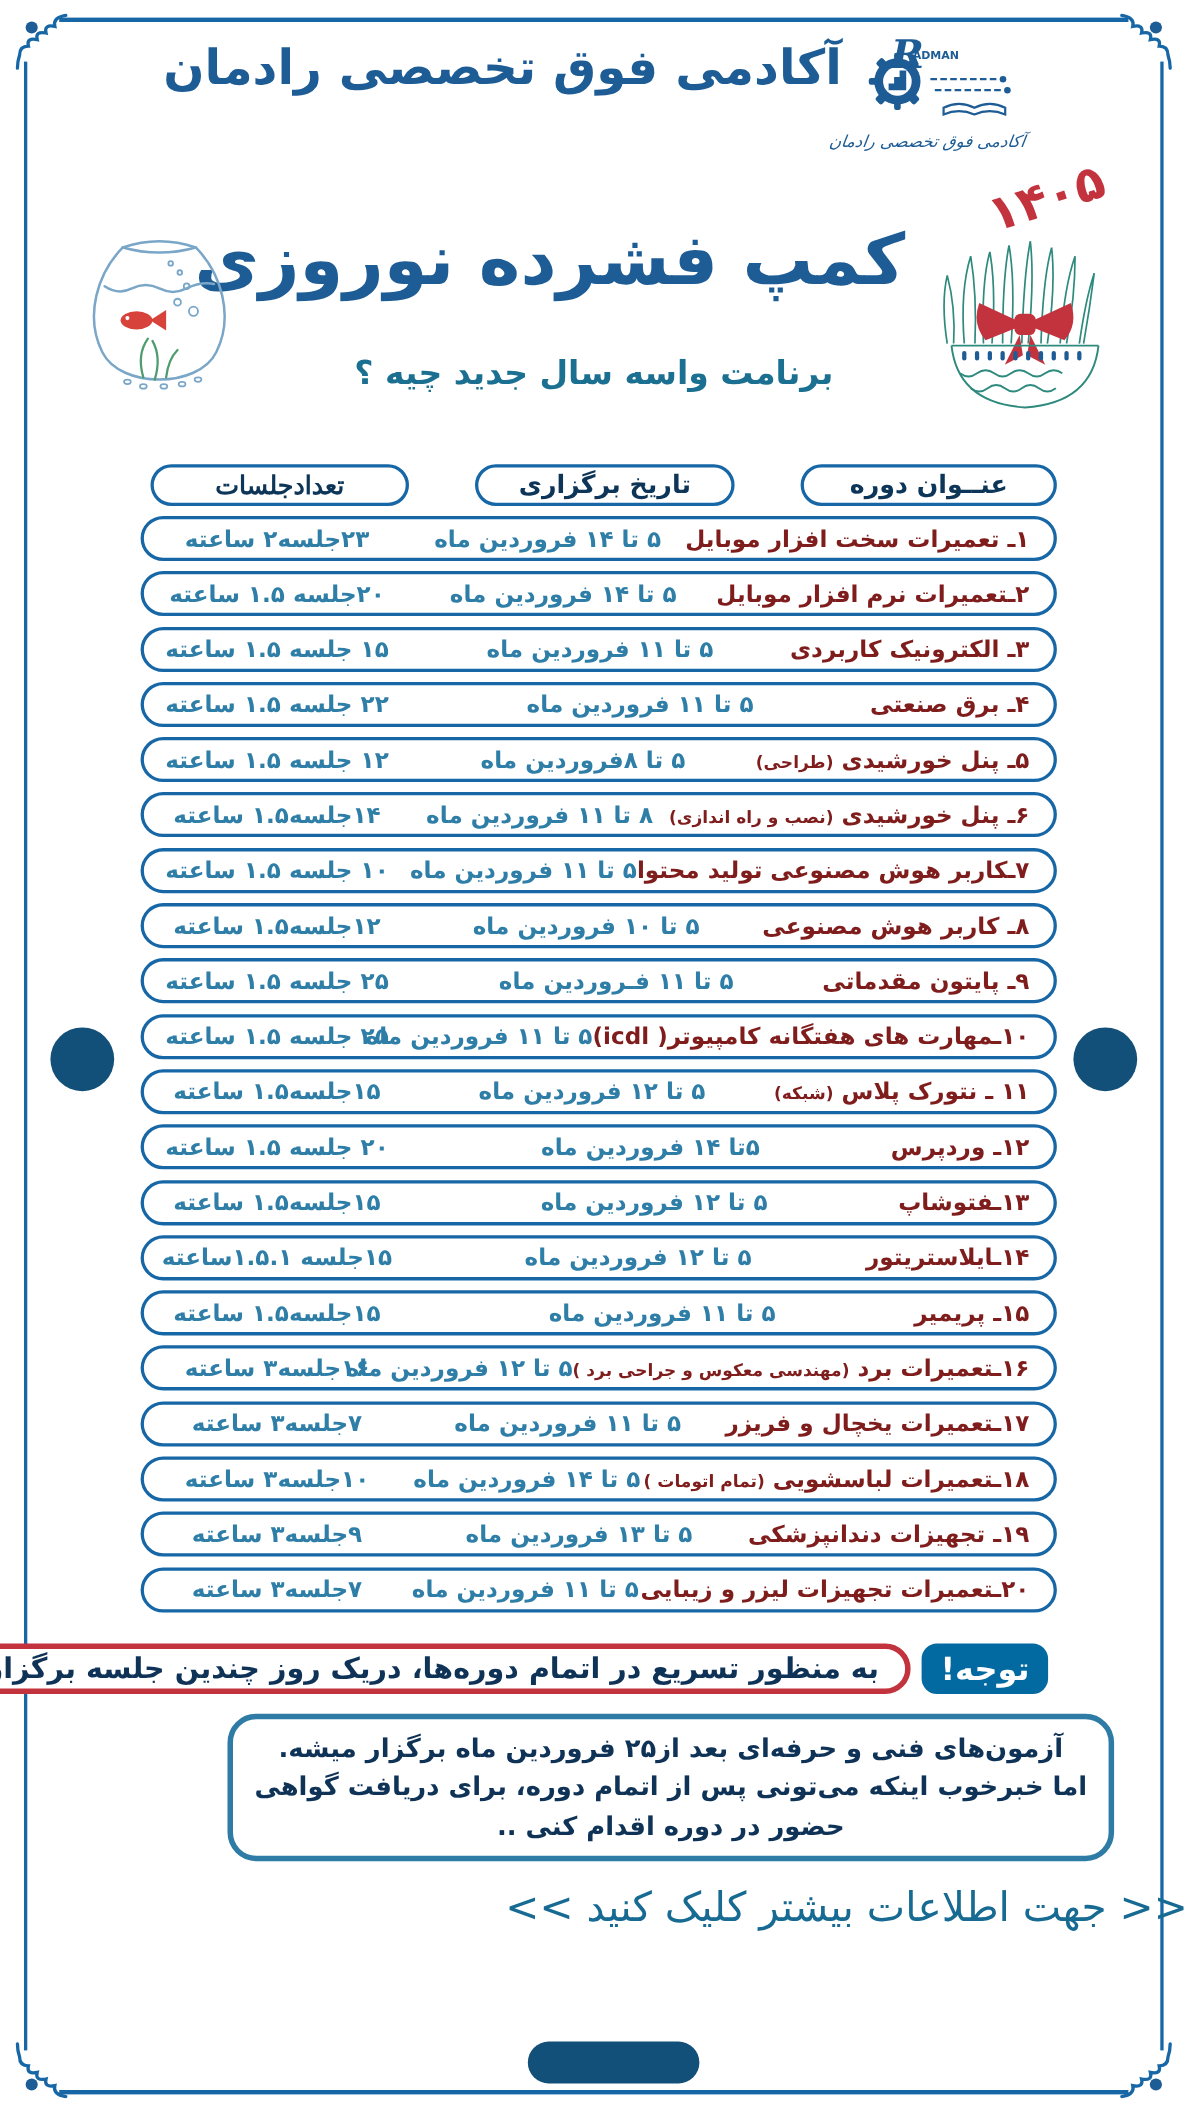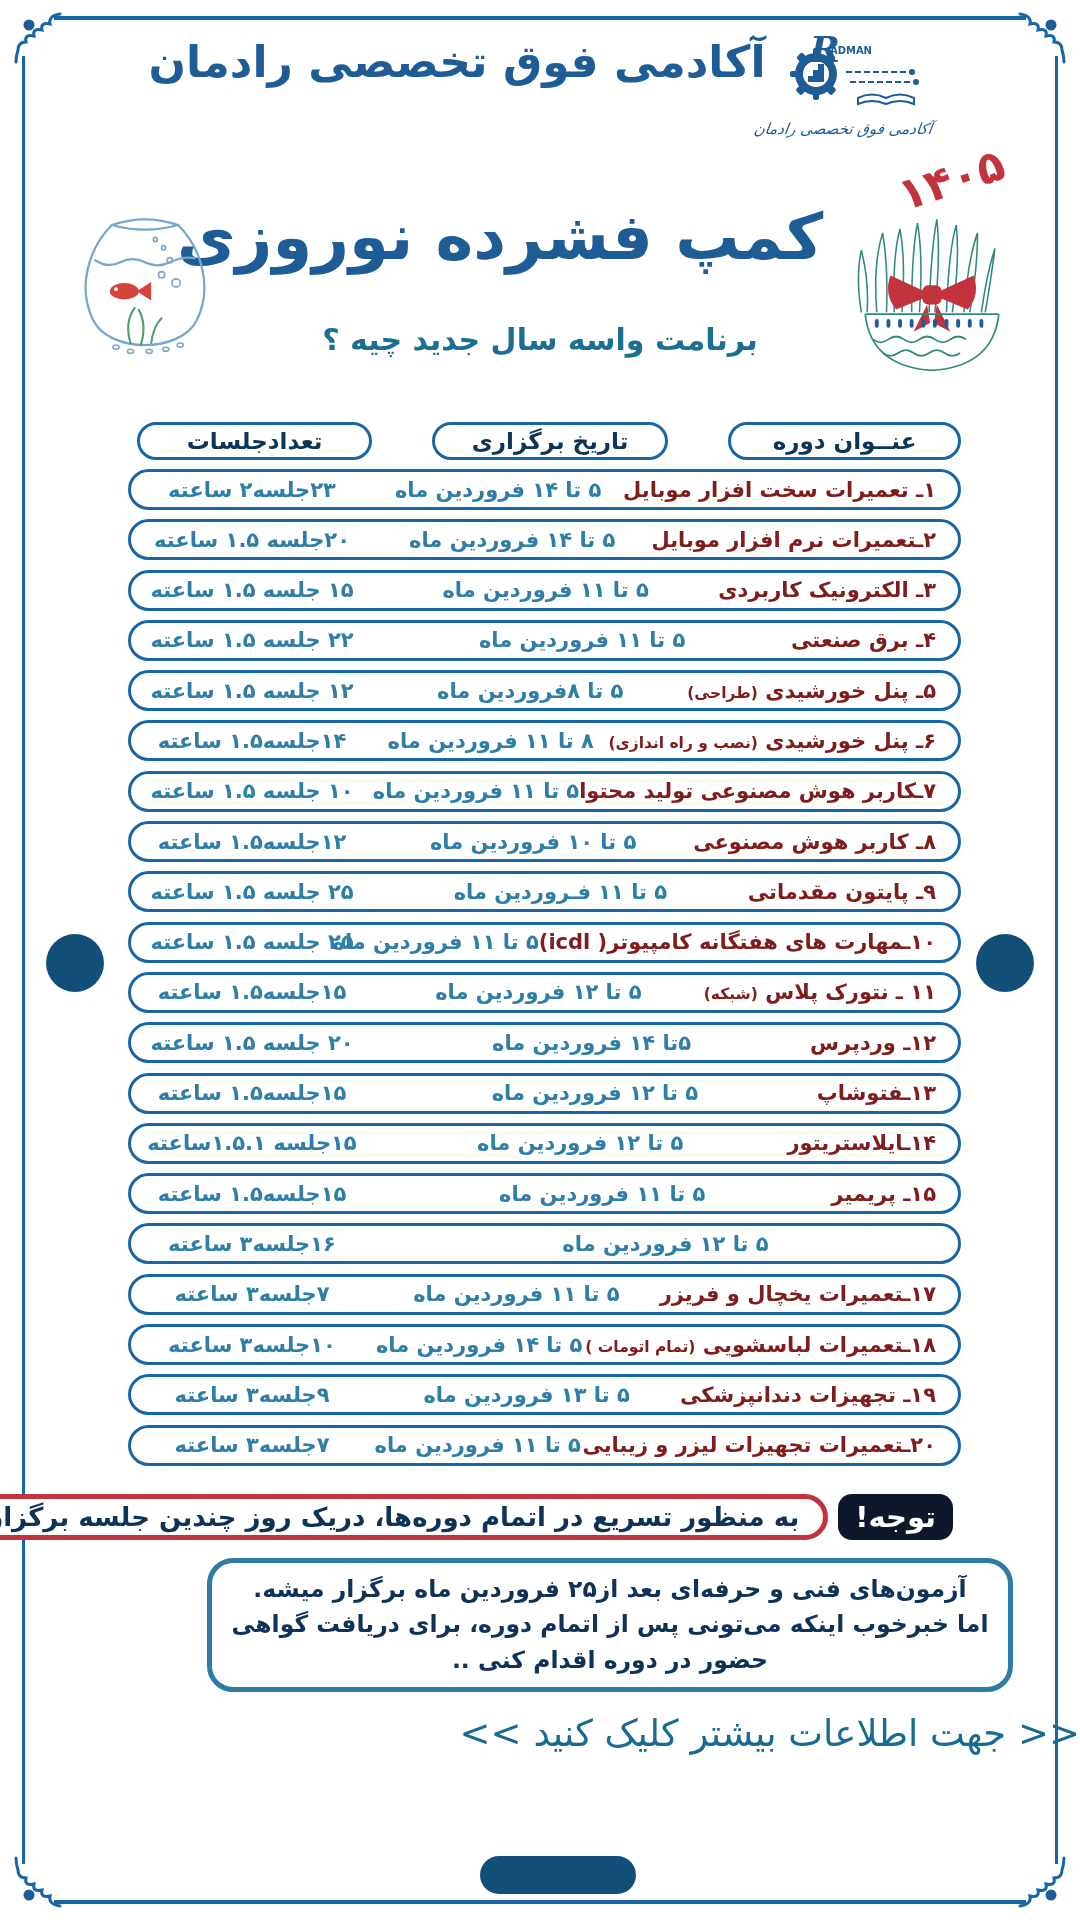--- a/index.html
+++ b/index.html
@@ -33,31 +33,31 @@
 
   
   .hero-title { position:absolute; top:200px; left:0; right:80px; text-align:center; font-size:64px; font-weight:bold; color:#1d5c95; }
   .hero-subtitle { position:absolute; top:322px; left:0; right:0; text-align:center; font-size:30px; font-weight:bold; color:#1b7092; }
   .fishbowl { position:absolute; left:62px; top:196px; }
   .sabzeh { position:absolute; right:56px; top:146px; }
 
   
   .thead { position:absolute; top:422px; left:137px; width:824px; display:flex; justify-content:space-between; direction:rtl; }
   .th { height:38px; border:3px solid #1767a6; border-radius:20px; background:#fff; display:flex; align-items:center; justify-content:center; font-size:23px; font-weight:bold; color:#0d3558; }
-  .th.course { width:233px; } .th.date { width:236px; } .th.sessions { width:235px; }
+  .th.course { width:233px; } .th.date { width:236px; } .th.sessions { width:235px;font-family:Liberation Serif, serif; }
   .tbody { position:absolute; top:469px; left:128px; width:833px; }
   .row { height:41px; margin-bottom:9.3px; border:3px solid #1767a6; border-radius:21px; background:#fff; display:flex; align-items:center; direction:rtl; overflow:hidden; }
   .cell-course { flex:0 1 auto; padding-right:22px; white-space:nowrap; font-size:21px; font-weight:bold; color:#7f1d1d; }
   .cell-course .course-note { font-size:15.5px; }
   .cell-date { flex:1 1 0; min-width:0; text-align:center; white-space:nowrap; font-size:21px; font-weight:bold; color:#2e7ea7; }
   .cell-sessions { flex:0 0 242px; text-align:center; white-space:nowrap; font-size:21px; font-weight:bold; color:#2e7ea7; }
 
   
   .note1-wrap { position:absolute; top:1494px; left:175px; width:778px; display:flex; direction:rtl; align-items:stretch; gap:10px; }
-  .attention-badge { flex:0 0 auto; background:#0f172a; color:#fff; font-size:29px; font-weight:bold; border-radius:14px; padding:6px 17px; display:flex; align-items:center; }
+  .attention-badge { flex:0 0 auto; background:#0369a1; color:#fff; font-size:29px; font-weight:bold; border-radius:14px; padding:6px 17px; display:flex; align-items:center; }
   .note1 { flex:1 1 auto; border:5px solid #c2333e; border-radius:28px; background:#fff; display:flex; align-items:center; justify-content:center; font-size:26px; font-weight:bold; color:#0f3257; padding:0 24px; white-space:nowrap; }
   .note2 { position:absolute; top:1558px; left:207px; width:806px; border:5px solid #2e7ba6; border-radius:26px; background:#fff; text-align:center; padding:9px 14px; font-size:23.5px; font-weight:bold; color:#0f3257; line-height:1.5; }
 
   
   .cta { position:absolute; top:1712px; left:0; right:0; text-align:right; font-size:37px; font-weight:normal; color:#176a92; cursor:pointer; }
 </style>
 </head>
 <body>
 
 <div class="page">
@@ -342,20 +342,24 @@
     <div class="row">
       <span class="cell-course">
         <span>۱۵ـ پریمیر</span>
         
       </span>
       <span class="cell-date">۵ تا ۱۱ فروردین ماه</span>
       <span class="cell-sessions">۱۵جلسه۱.۵ ساعته</span>
     </div>
 
     <div class="row">
+      <span class="cell-course">
+        <span>۱۶ـتعمیرات برد</span>
+        <span class="course-note">(مهندسی معکوس و جراحی برد )</span>
+      </span>
       <span class="cell-date">۵ تا ۱۲ فروردین ماه</span>
       <span class="cell-sessions">۱۶جلسه۳ ساعته</span>
     </div>
 
     <div class="row">
       <span class="cell-course">
         <span>۱۷ـتعمیرات یخچال و فریزر</span>
         
       </span>
       <span class="cell-date">۵ تا ۱۱ فروردین ماه</span>

